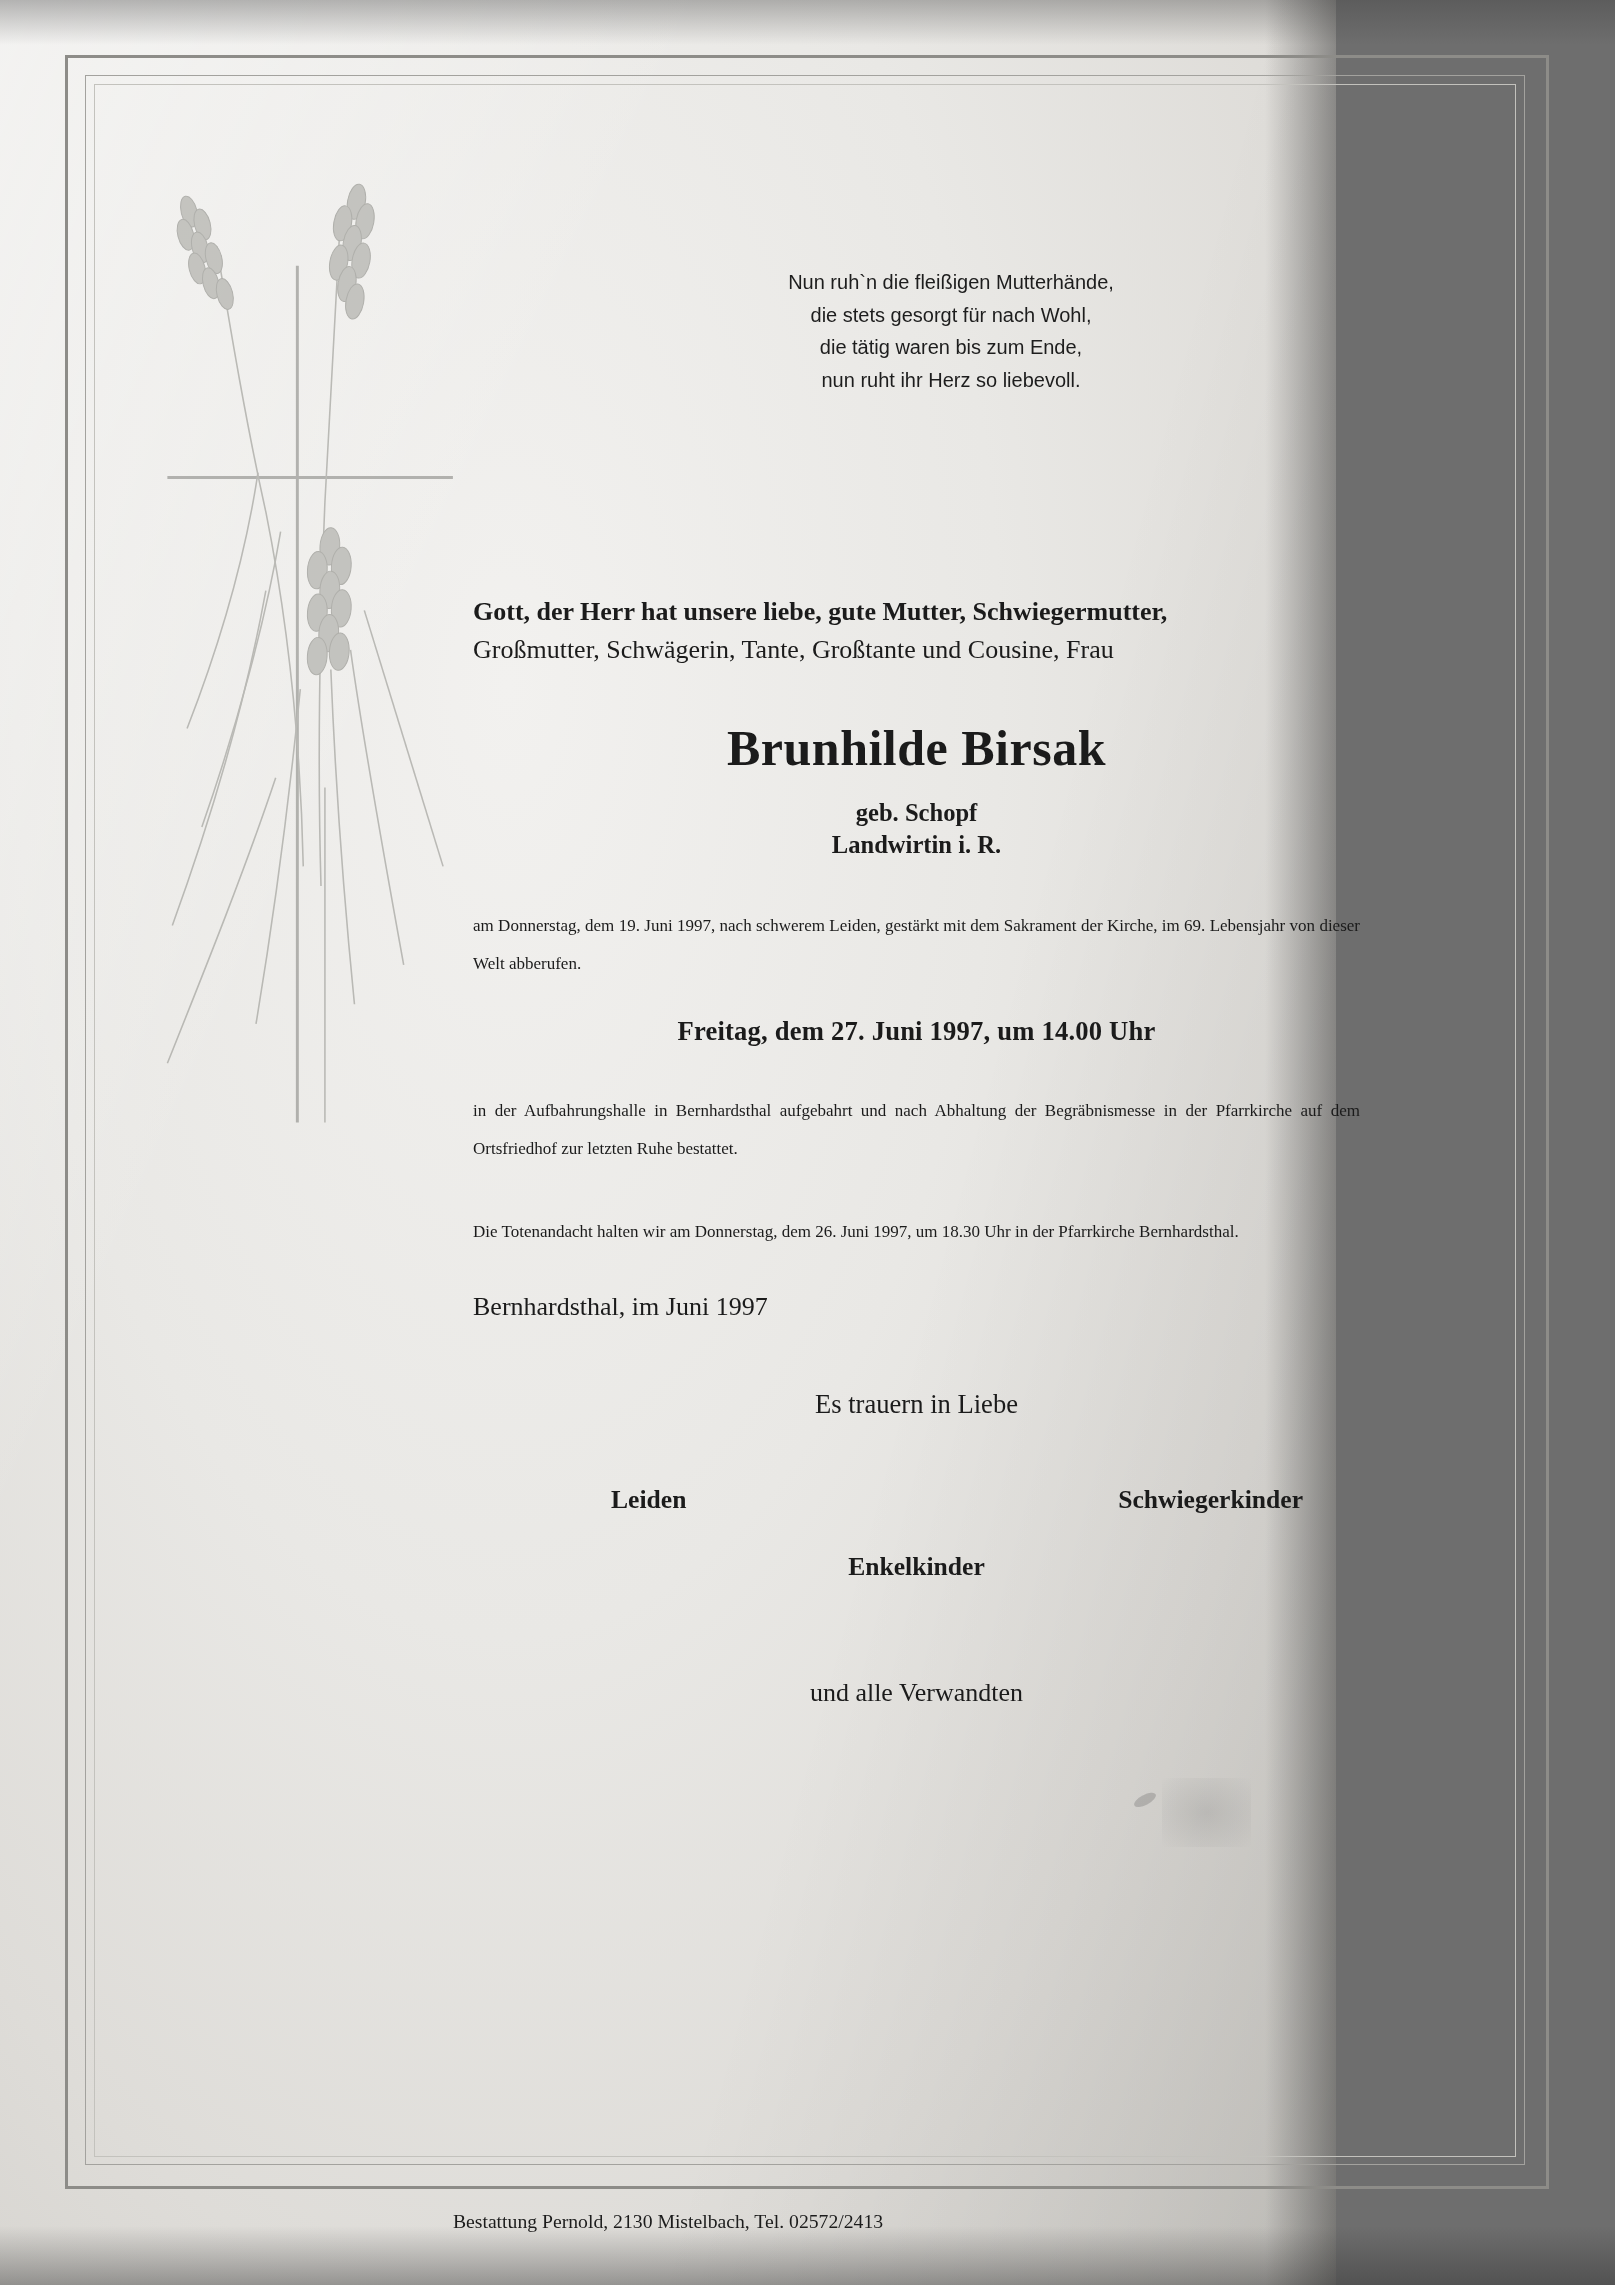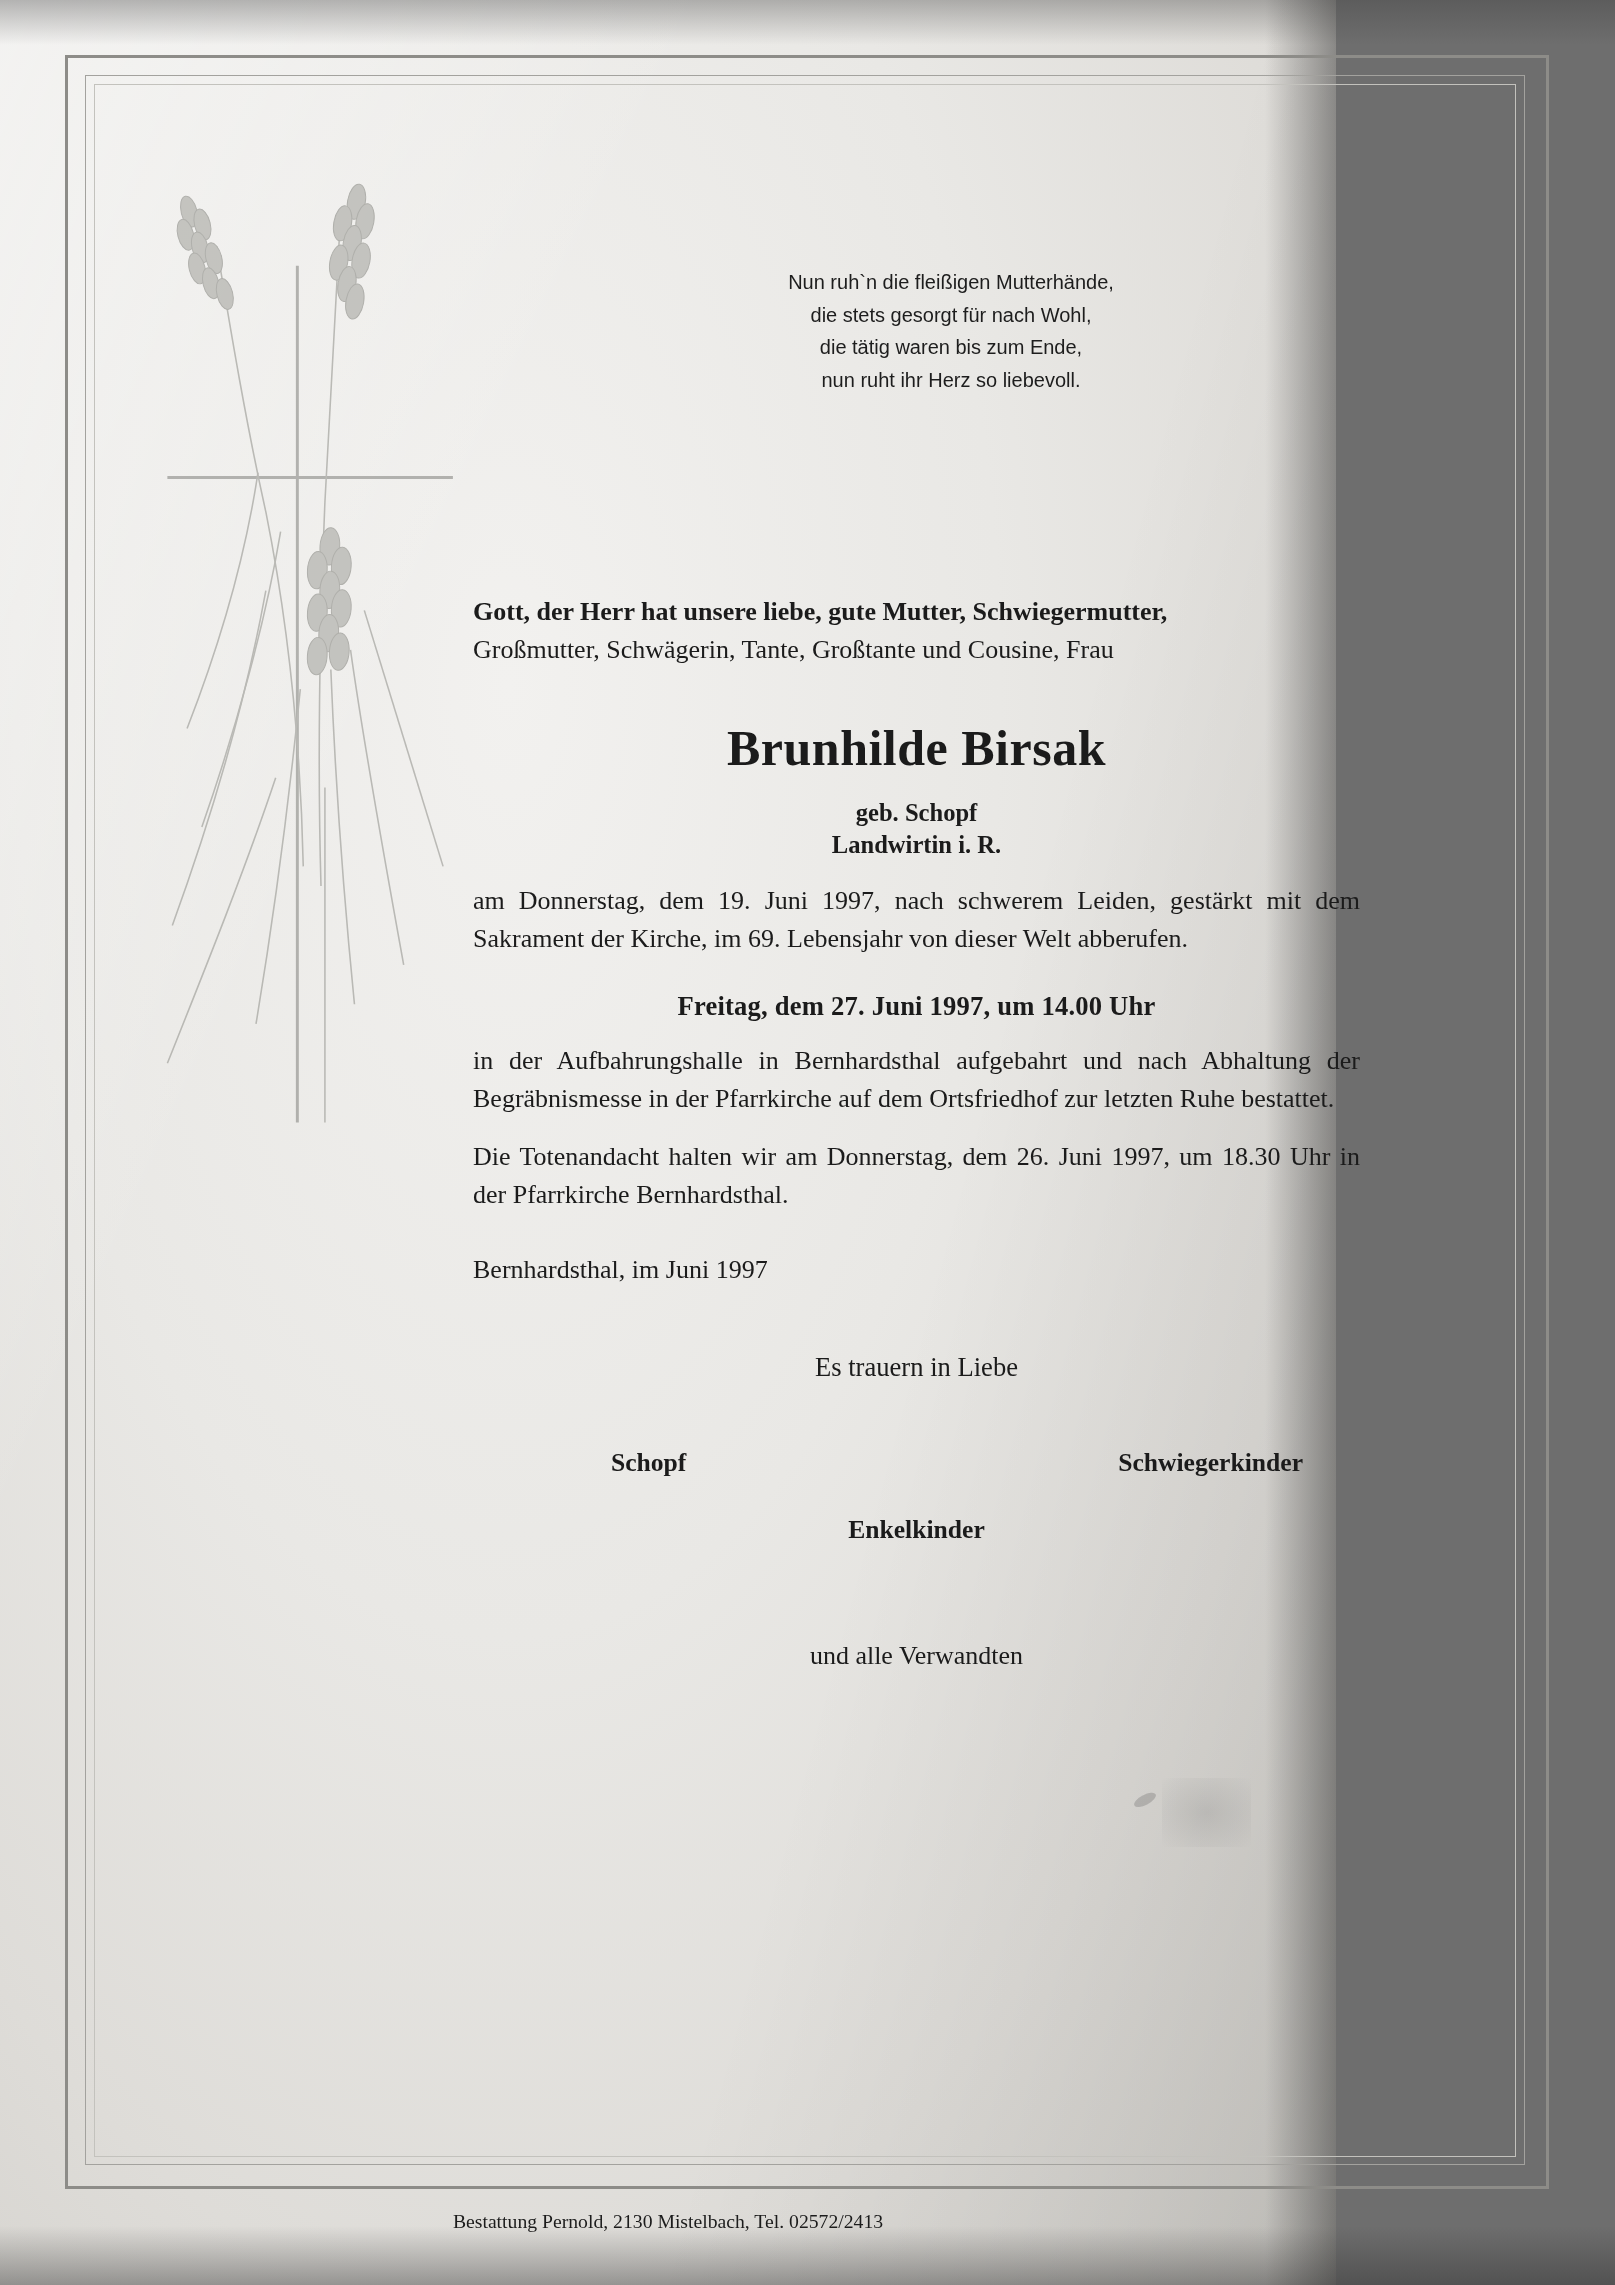--- a/index.html
+++ b/index.html
@@ -129,22 +129,22 @@
     line-height: 32.5px;
   }
   .sub2 {
     text-align: center;
     font-size: 24.6px;
     font-weight: bold;
     line-height: 32.5px;
   }
 
   .para {
-    margin-top: 20px;
-    font-size: 26px;
+    margin-top: 45px;
+    font-size: 17px;
     line-height: 38px;
     text-align: justify;
     text-align-last: left;
   }
   .para.nojust { text-align: left; }
 
   .highlight {
     margin-top: 33px;
     text-align: center;
     font-size: 26.6px;
@@ -320,21 +320,21 @@
 
     <div class="para">in der Aufbahrungshalle in Bernhardsthal aufgebahrt und nach Abhaltung der Begräbnismesse in der Pfarrkirche auf dem Ortsfriedhof zur letzten Ruhe bestattet.</div>
 
     <div class="para">Die Totenandacht halten wir am Donnerstag, dem 26. Juni 1997, um 18.30 Uhr in der Pfarrkirche Bernhardsthal.</div>
 
     <div class="place-date">Bernhardsthal, im Juni 1997</div>
 
     <div class="mourn">Es trauern in Liebe</div>
 
     <div class="family">
-      <div class="kinder">Schopf</div>
+      <div class="kinder">Leiden</div>
       <div class="schwieger">Schwiegerkinder</div>
       <div class="enkel">Enkelkinder</div>
     </div>
 
     <div class="relatives">und alle Verwandten</div>
 
   </div>
 
   <div class="smudge1"></div>
   <div class="smudge2"></div>

